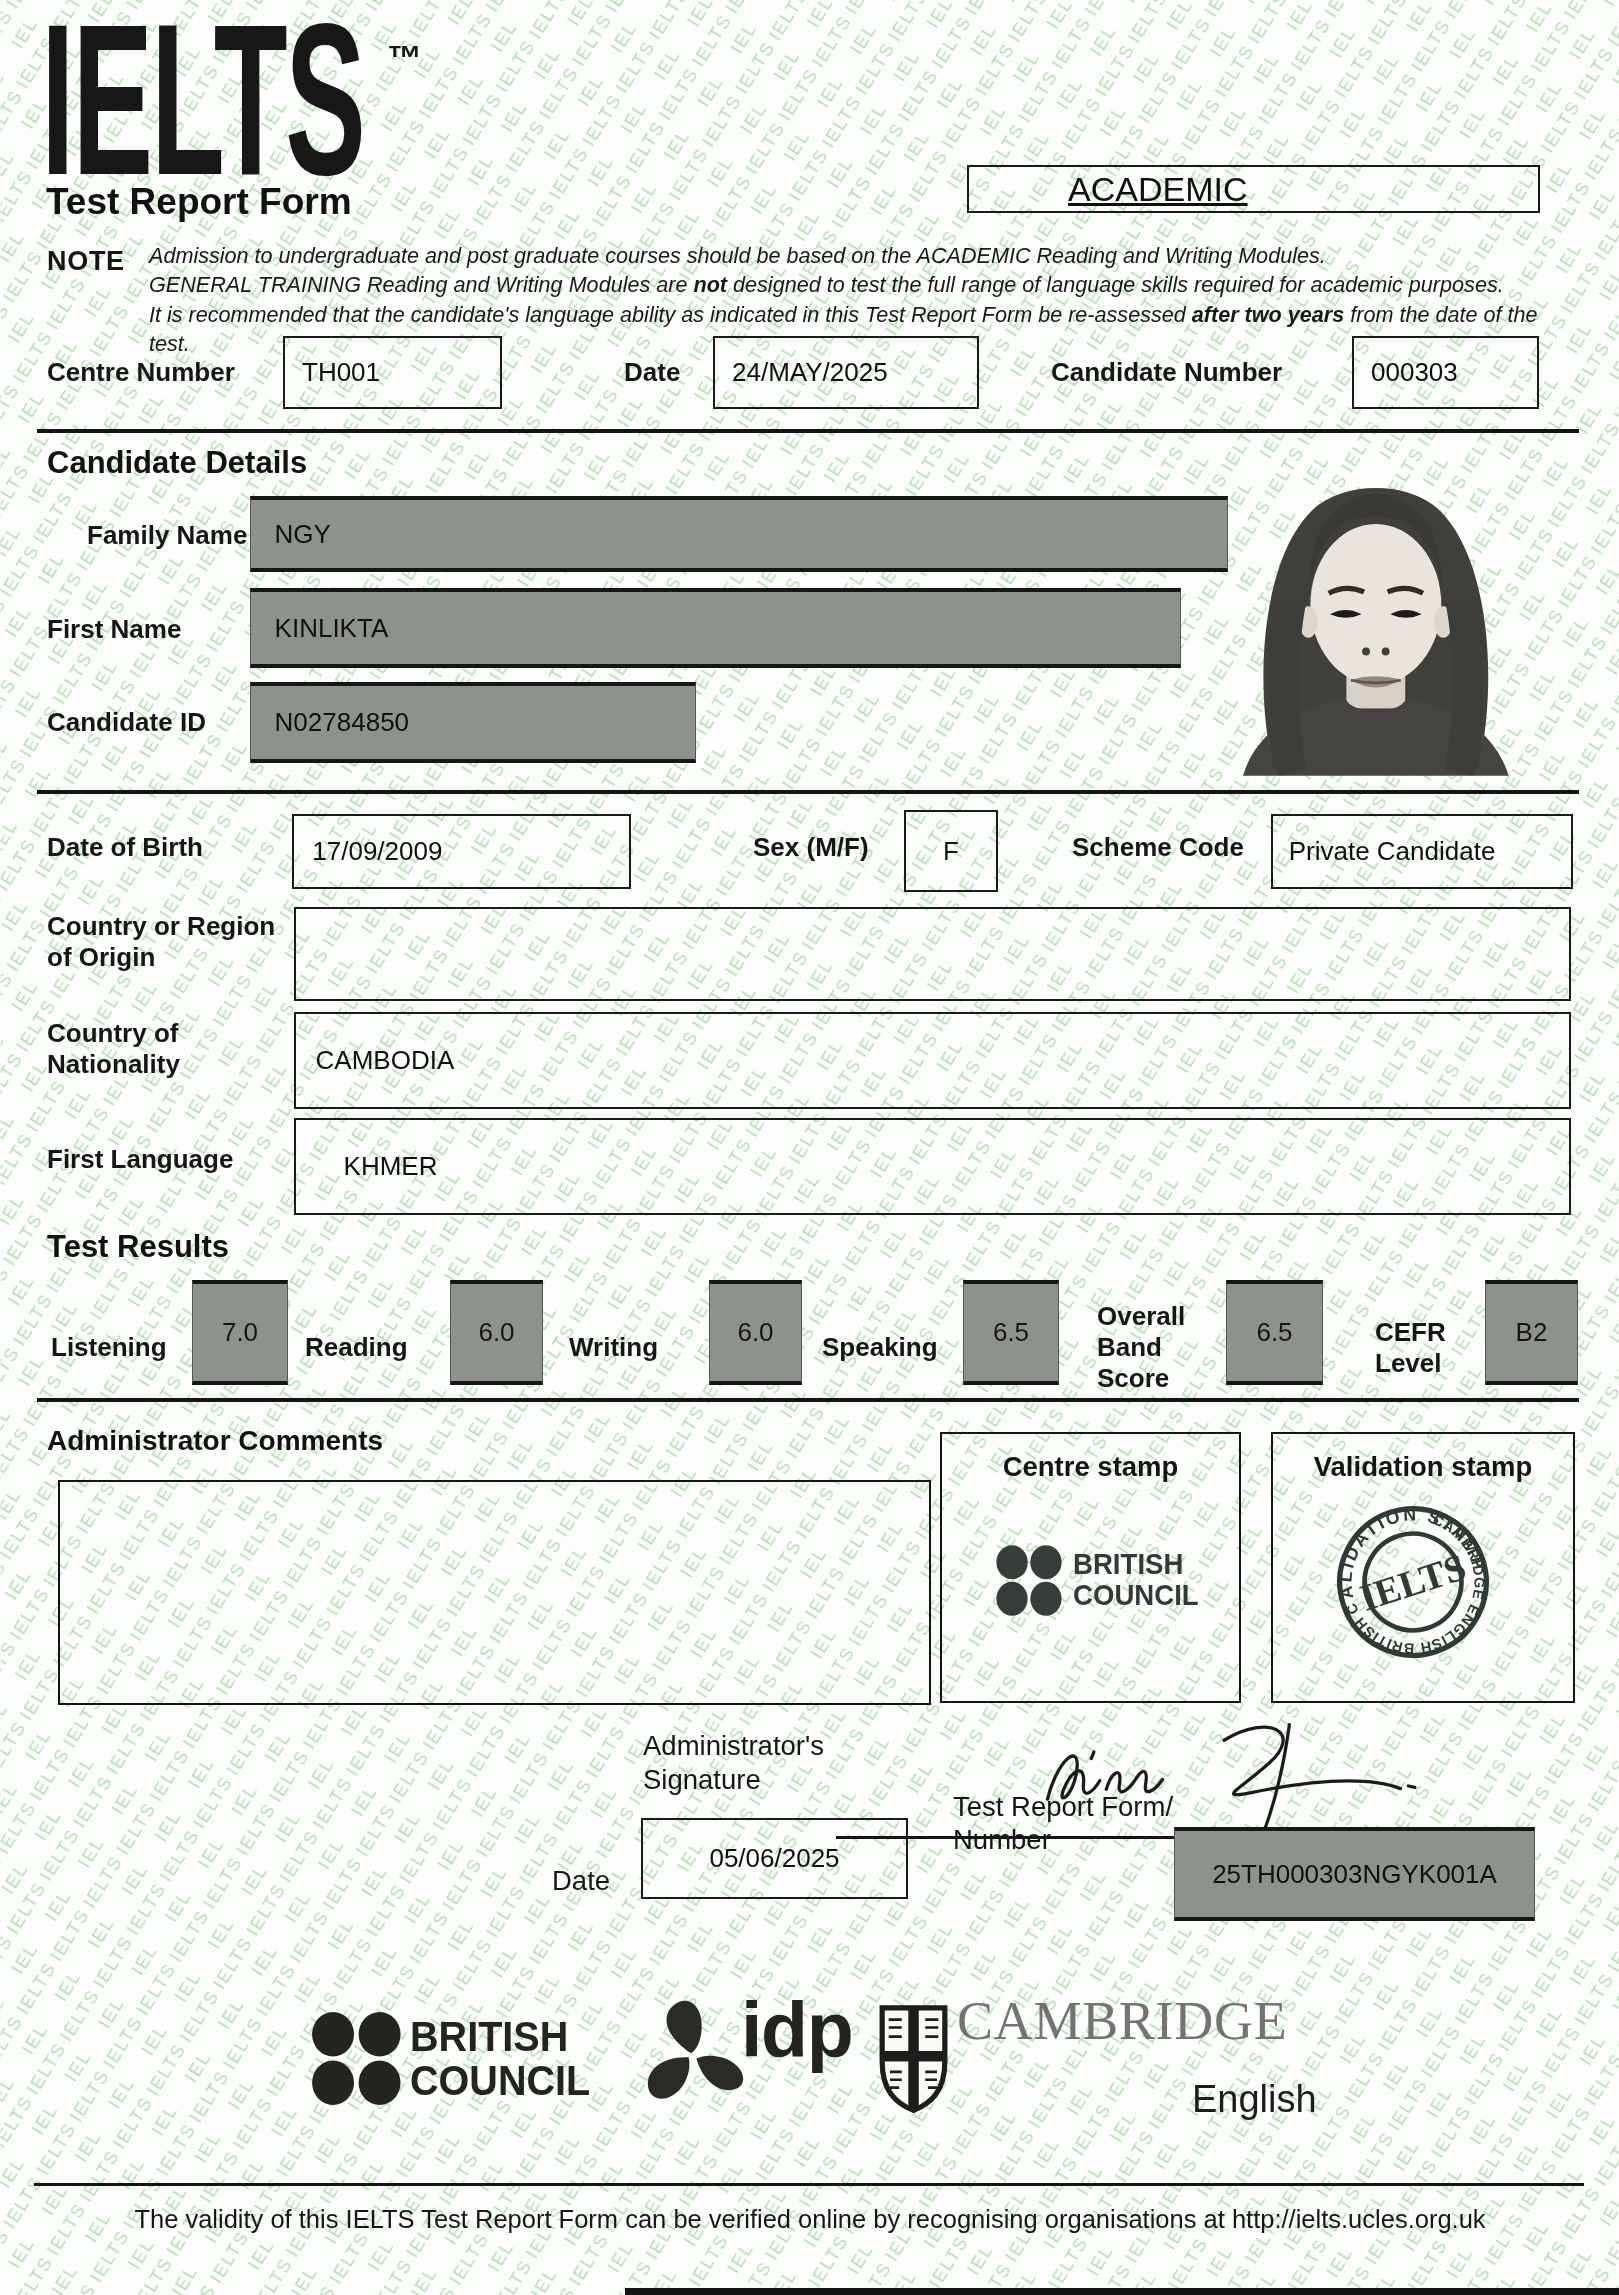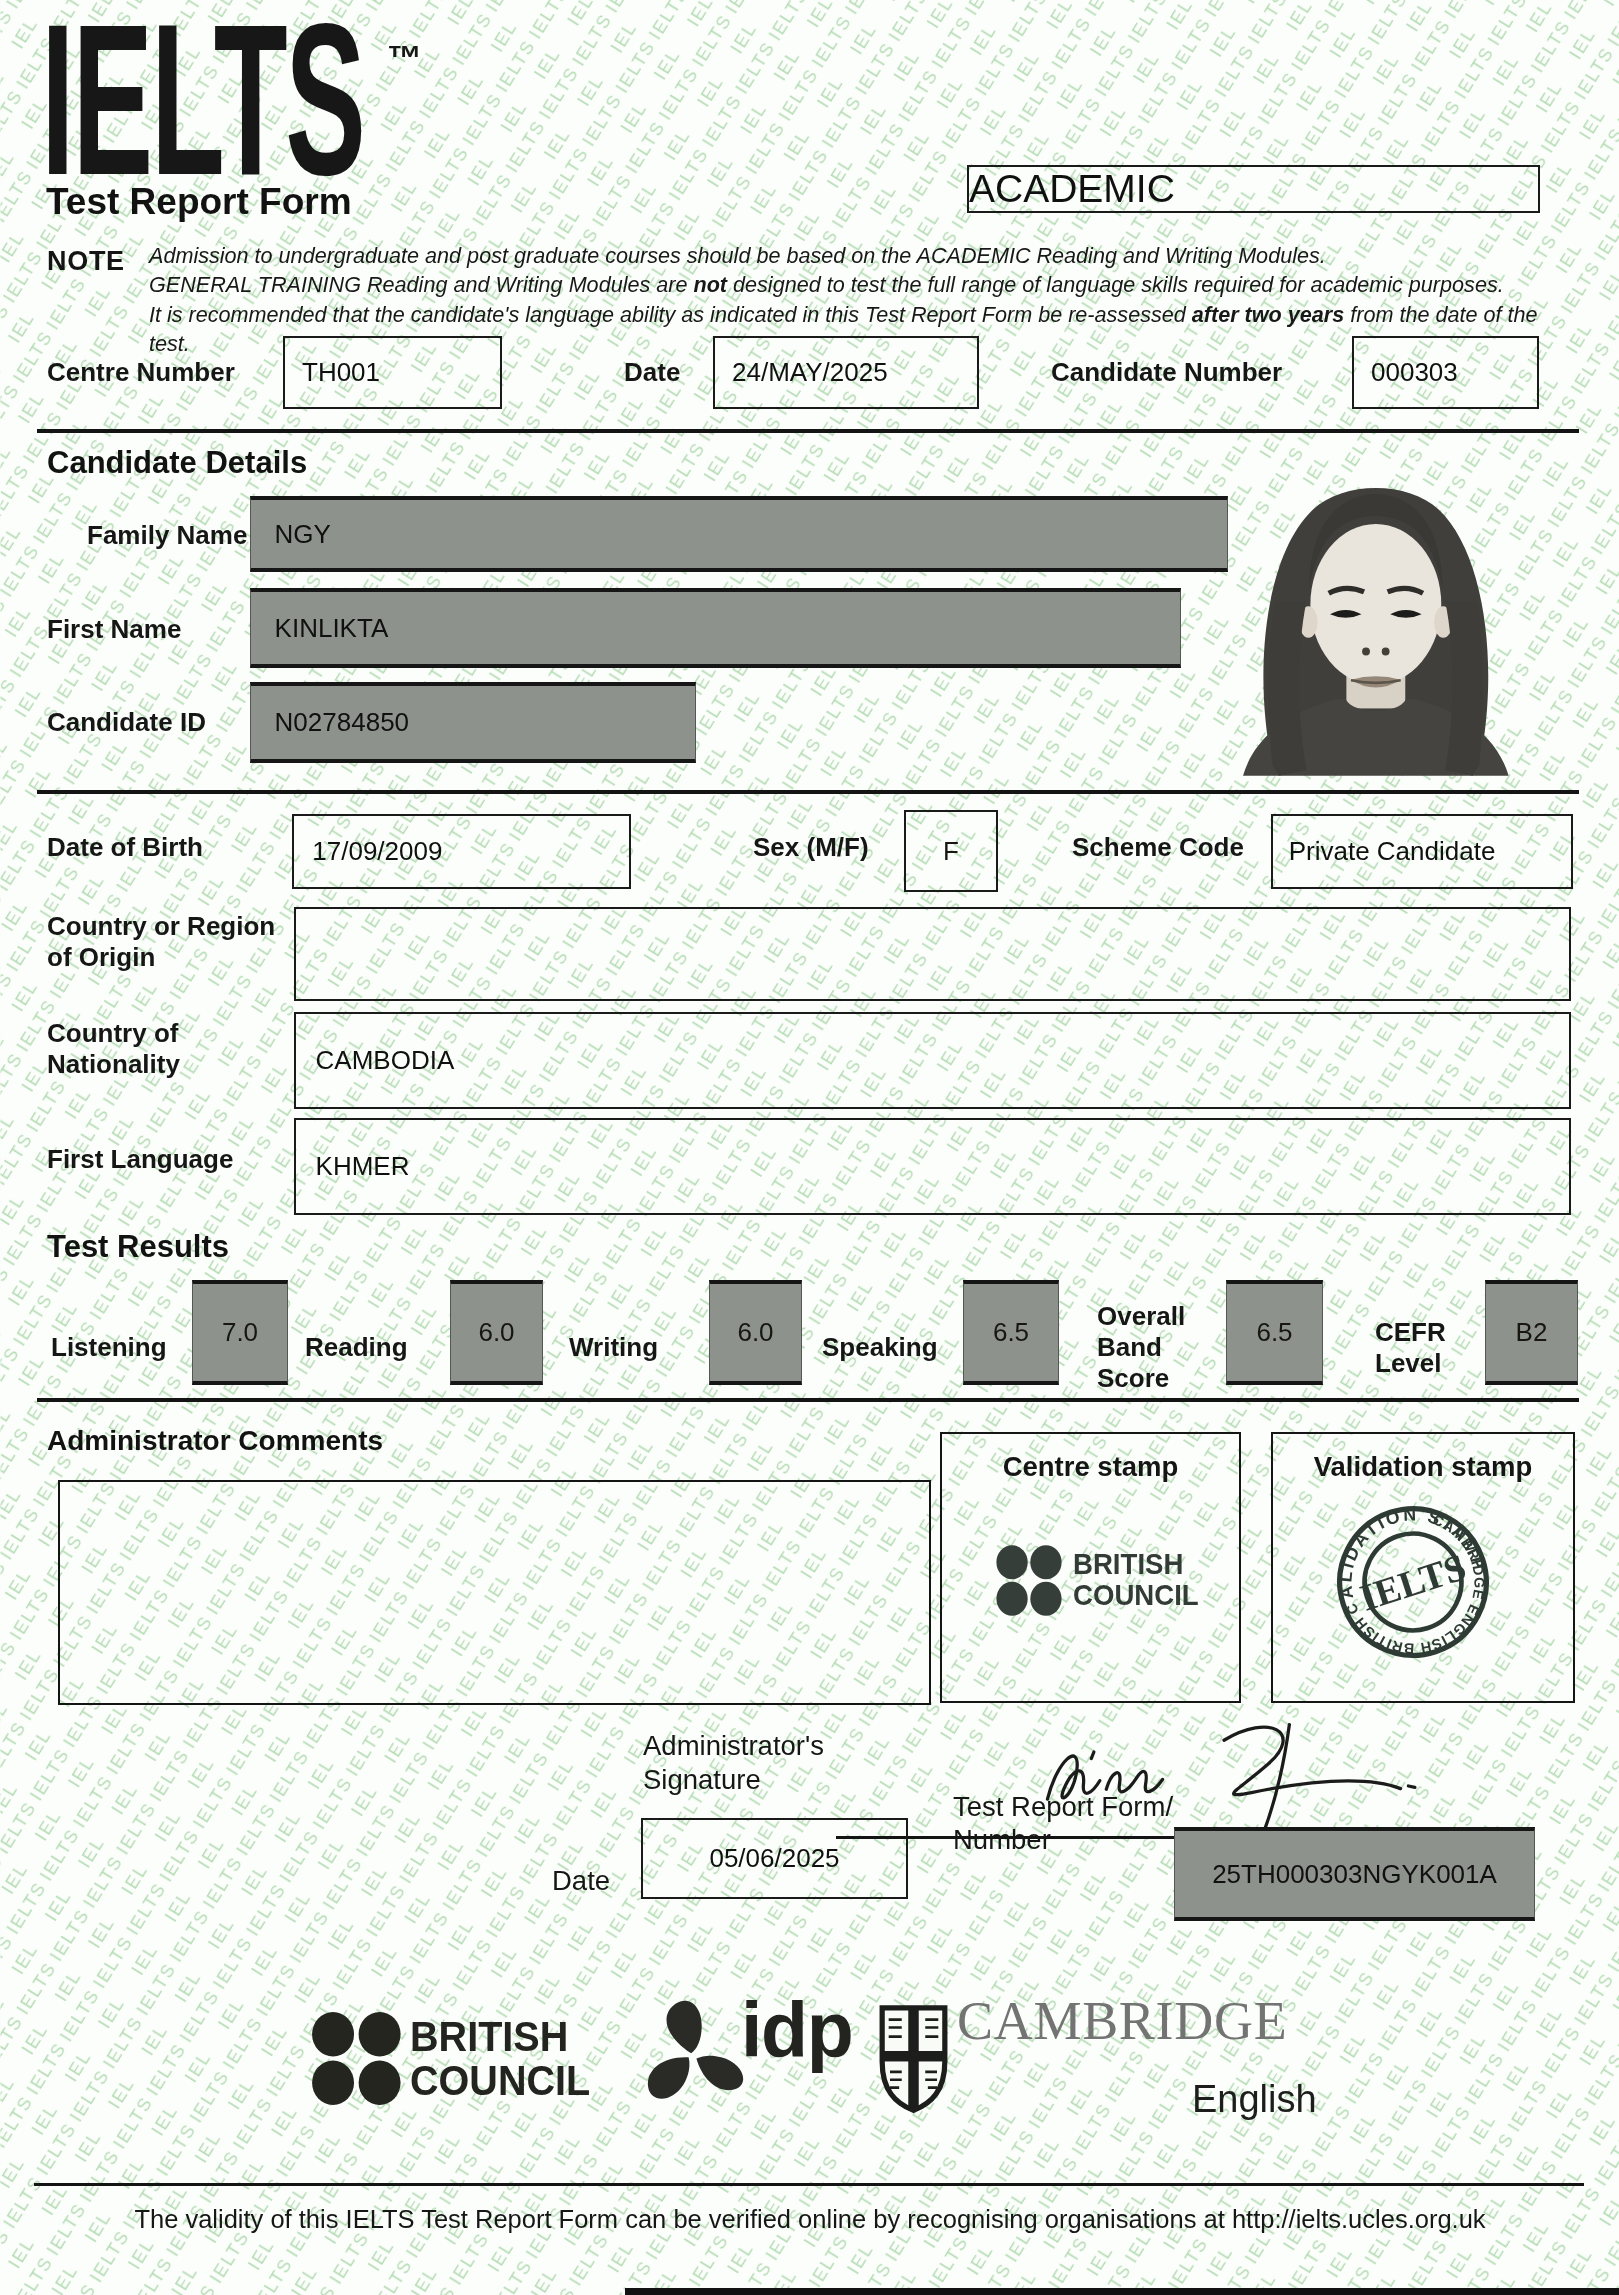--- a/index.html
+++ b/index.html
@@ -47,21 +47,21 @@
   <div class="layer">
 
     <div class="abs" style="left:41px;top:1.3px;">
       <span style="display:inline-block;font-size:216px;font-weight:bold;letter-spacing:-3.9px;line-height:196px;color:#171717;transform:scaleX(0.56);transform-origin:left top;">IELTS</span>
     </div>
     <div class="abs" style="left:387px;top:38px;font-size:35px;font-weight:bold;color:#171717;">™</div>
 
     <div class="abs heading" style="left:46px;top:181px;font-size:37px;">Test Report Form</div>
 
     <div class="abs box" style="left:967px;top:165px;width:573px;height:48px;">
-      <span class="val" style="font-size:39px;">ACADEMIC</span>
+      <span class="val" style="padding-left:99px;font-size:34px;text-decoration:underline;">ACADEMIC</span>
     </div>
 
     <div class="abs" style="left:47px;top:246px;font-size:27px;font-weight:bold;letter-spacing:0.7px;">NOTE</div>
     <div class="abs" style="left:149px;top:241px;width:1413px;">
       <div class="note-line">Admission to undergraduate and post graduate courses should be based on the ACADEMIC Reading and Writing Modules.</div>
       <div class="note-line"><span>GENERAL TRAINING Reading and Writing Modules are </span><b>not</b><span> designed to test the full range of language skills required for academic purposes.</span></div>
       <div class="note-line"><span>It is recommended that the candidate's language ability as indicated in this Test Report Form be re-assessed </span><b>after two years</b><span> from the date of the test.</span></div>
     </div>
 
     <div class="abs lbl" style="left:47px;top:357px;">Centre Number</div>
@@ -142,21 +142,21 @@
     </div>
 
     <div class="abs lbl preline" style="left:47px;top:1018px;">Country of
 Nationality</div>
     <div class="abs box" style="left:294px;top:1012px;width:1277px;height:97px;">
       <span class="val" style="padding-left:19.6px;">CAMBODIA</span>
     </div>
 
     <div class="abs lbl" style="left:47px;top:1144px;">First Language</div>
     <div class="abs box" style="left:294px;top:1118px;width:1277px;height:97px;">
-      <span class="val" style="padding-left:19.6px;">KHMER</span>
+      <span class="val" style="padding-left:19.6px;margin-left:28px;">KHMER</span>
     </div>
 
     <div class="abs heading" style="left:47px;top:1229px;font-size:31px;">Test Results</div>
 
     <div class="abs lbl" style="left:51px;top:1332px;">Listening</div>
     <div class="abs gbox score-box" style="left:192px;top:1280px;width:96px;height:105px;">
       <span class="val">7.0</span>
     </div>
 
     <div class="abs lbl" style="left:305px;top:1332px;">Reading</div>

